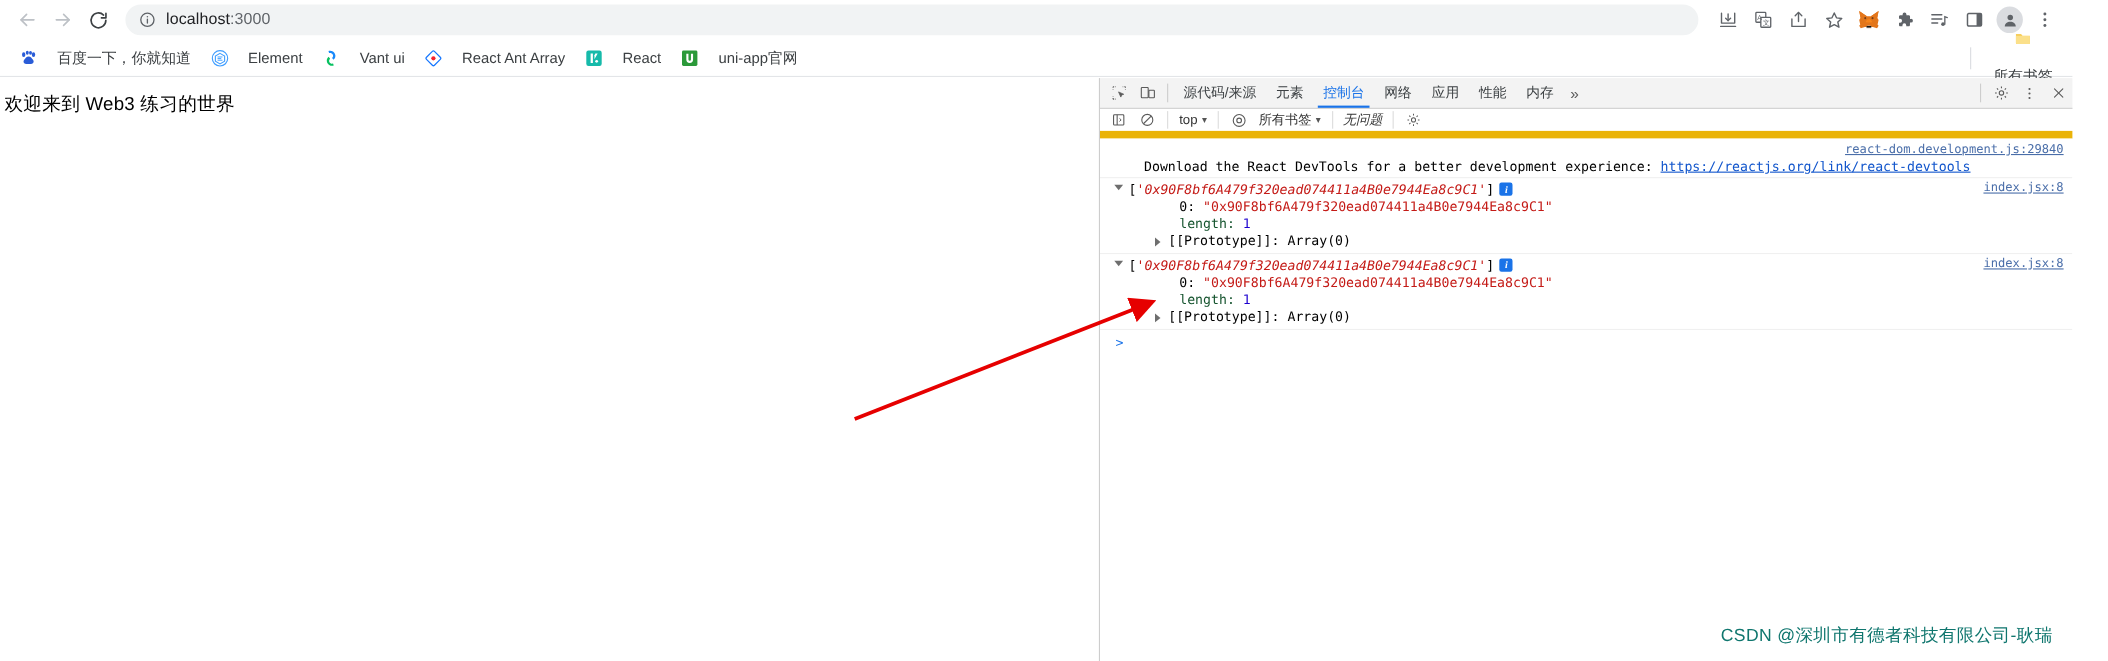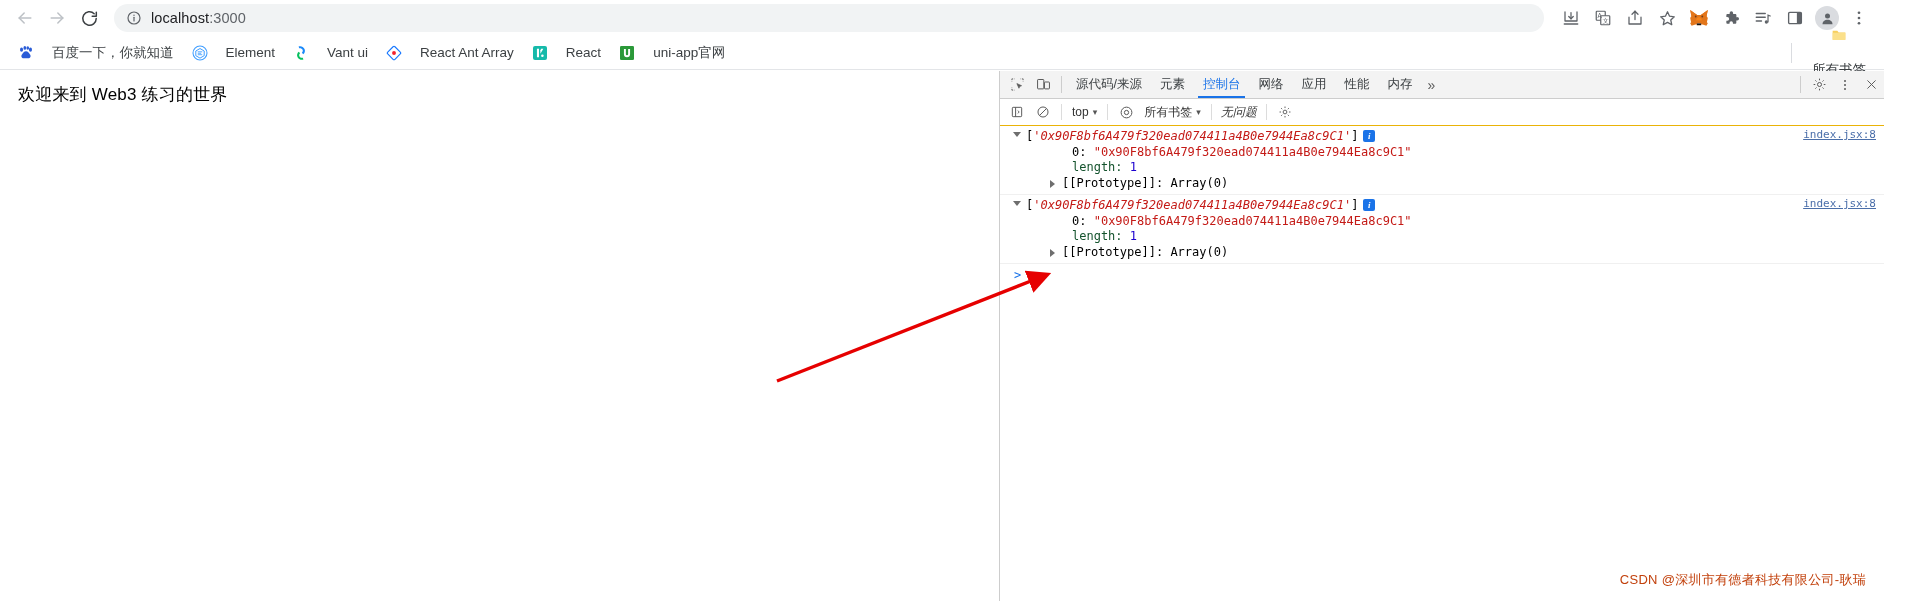--- a/index.html
+++ b/index.html
@@ -62,21 +62,21 @@
     padding-left: 12px; border-left: 1px solid #dadce0; height: 20px;
   }
   .bm-right .bm { margin-right: 0; flex-direction: column; }
 
   
   .page-area {
     position: absolute; left: 0; top: 71px; width: 1031px; height: 530px;
     background: #ffffff; border-right: 1px solid #d6d6d6; overflow: hidden;
   }
   .page-heading {
-    font-size: 17px; color: #000; padding: 12px 0 0 18px; letter-spacing: .2px;
+    font-size: 17px; color: #000; padding: 12px 0 0 4px; letter-spacing: .2px;
     font-family: "Liberation Sans", sans-serif;
   }
 
   
   .arrow-overlay { position:absolute; left:0; top:0; width:1916px; height:601px; pointer-events:none; }
 
   
   .devtools {
     position: absolute; right: 0; top: 71px; width: 885px; height: 530px;
     background: #ffffff; display: flex; flex-direction: column;
@@ -98,21 +98,21 @@
   }
   .dt-tab.active { color: #1a73e8; }
   .dt-tab.active::after {
     content:""; position:absolute; left: 4px; right: 4px; bottom: 0; height: 2px; background:#1a73e8;
   }
   .dt-more { display:flex; align-items:center; padding: 0 6px; font-size: 14px; color:#5a5a5a; }
   .dt-right { margin-left: auto; display:flex; align-items:stretch; }
 
   .dt-console-toolbar {
     height: 27px; display: flex; align-items: center; gap: 2px;
-    background: #ffffff; border-bottom: 1px solid #eab308; padding: 0 5px; text-align: right;
+    background: #ffffff; border-bottom: 7px solid #eab308; padding: 0 5px; text-align: right;
   }
   .ct-btn { width: 24px; height: 22px; display:flex; align-items:center; justify-content:center; color:#5a5a5a; }
   .ct-sep { width:1px; height:16px; background:#dcdcdc; margin: 0 4px; }
   .ct-select {
     display:flex; align-items:center; gap:4px; font-size: 12px; color: #333;
     padding: 2px 4px; white-space: nowrap;
   }
   .ct-caret { font-size: 9px; color:#555; }
   .ct-filter {
     flex: 1 1 auto; height: 19px; border: 1px solid #b7b7b7; border-radius: 2px;
@@ -161,22 +161,22 @@
   .child { padding-left: 46px; line-height: 15.5px; white-space: nowrap; }
   .child2 { padding-left: 36px; line-height: 15.5px; white-space: nowrap; position: relative; }
   .child2 .tri { left: 24px; top: 4px; }
 
   .prompt-row { padding: 4px 8px 4px 14px; position: relative; }
   .prompt-caret {
     color: #1a73e8; font-family: "DejaVu Sans Mono", monospace; font-size: 12px;
   }
 
   .watermark {
-    position: absolute; right: 18px; bottom: 12px; font-size: 13px;
-    color: #c2410c; white-space: nowrap; letter-spacing: .3px;
+    position: absolute; right: 18px; bottom: 12px; font-size: 16px;
+    color: #0f766e; white-space: nowrap; letter-spacing: .3px;
     font-family: "Liberation Sans", sans-serif;
   }
 </style>
 </head>
 <body>
 
 <div id="app">
 
   <div class="browser-toolbar">
     <div class="nav-btn disabled">
@@ -465,20 +465,24 @@
       <div class="ct-btn">
         <svg width="14" height="14" viewBox="0 0 24 24" fill="none" stroke="#5a5a5a" stroke-width="1.6">
             <circle cx="12" cy="12" r="3.2"></circle>
             <path d="M12 2.6v2.6M12 18.8v2.6M21.4 12h-2.6M5.2 12H2.6M18.6 5.4l-1.8 1.8M7.2 16.8l-1.8 1.8M18.6 18.6l-1.8-1.8M7.2 7.2 5.4 5.4"></path>
           </svg>
       </div>
     </div>
 
     <div class="console-body">
 
+      <div class="msg">
+        <span class="msg-src">react-dom.development.js:29840</span>
+        <div class="react-msg"><span>Download the React DevTools for a better development experience: </span><span class="lnk">https://reactjs.org/link/react-devtools</span></div>
+      </div>
 
       <div class="grp">
         <span class="tri down"></span>
         <span class="msg-src">index.jsx:8</span>
         <div class="arr-line">
           <span class="tok-brk">[</span><span class="tok-str">'</span><span class="tok-str">0x90F8bf6A479f320ead074411a4B0e7944Ea8c9C1</span><span class="tok-str">'</span><span class="tok-brk">]</span><span class="info-badge">i</span>
         </div>
         <div class="child"><span class="tok-plain">0:</span> <span class="tok-strq">"0x90F8bf6A479f320ead074411a4B0e7944Ea8c9C1"</span></div>
         <div class="child"><span class="tok-key">length:</span> <span class="tok-num">1</span></div>
         <div class="child2"><span class="tri"></span><span class="tok-plain">[[Prototype]]:</span> <span class="tok-plain">Array(0)</span></div>

